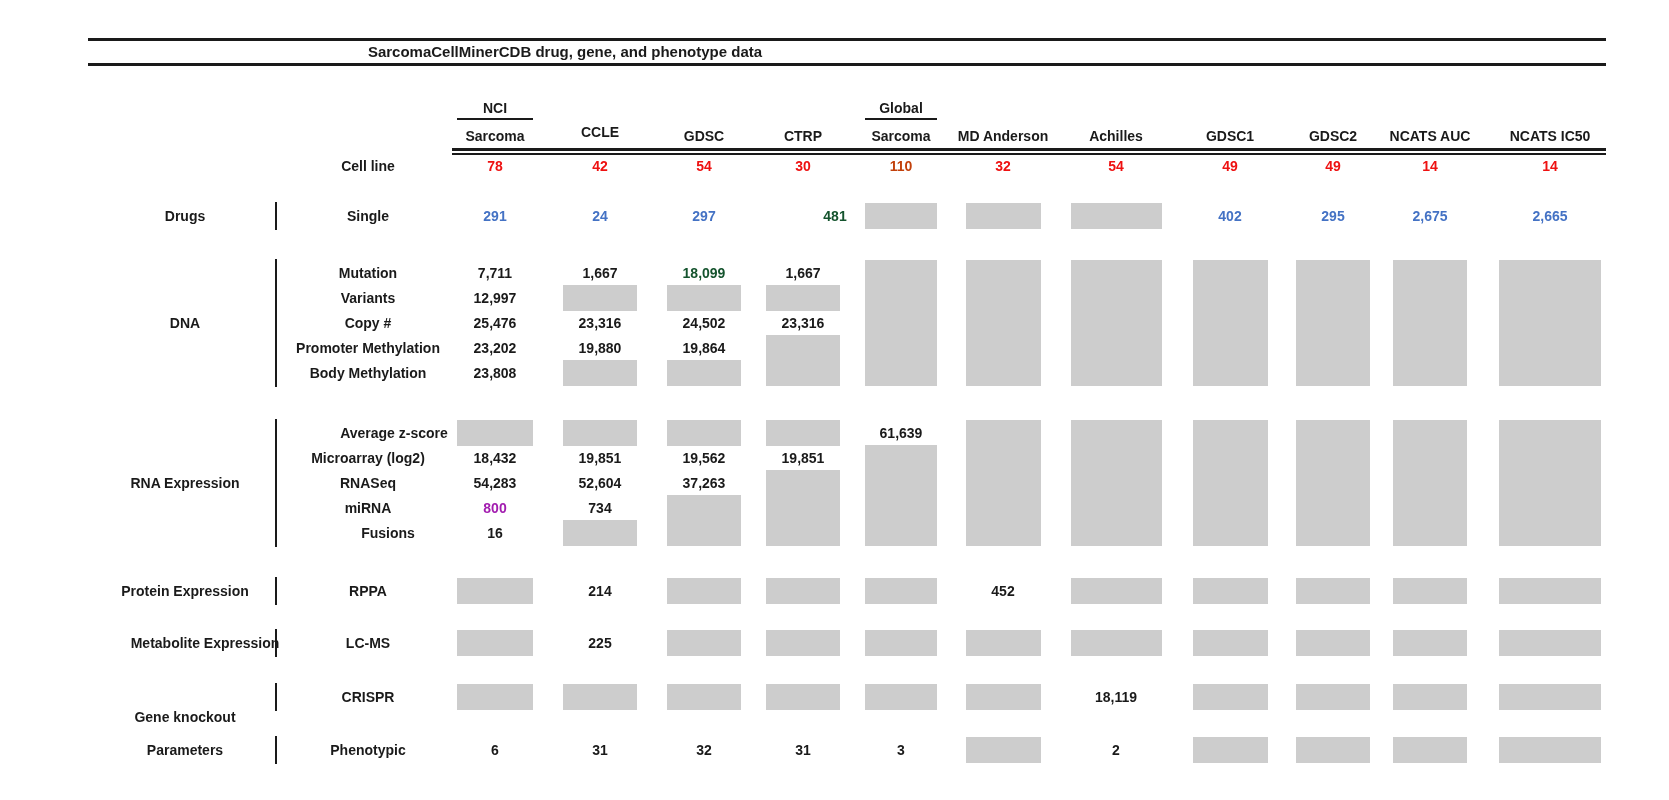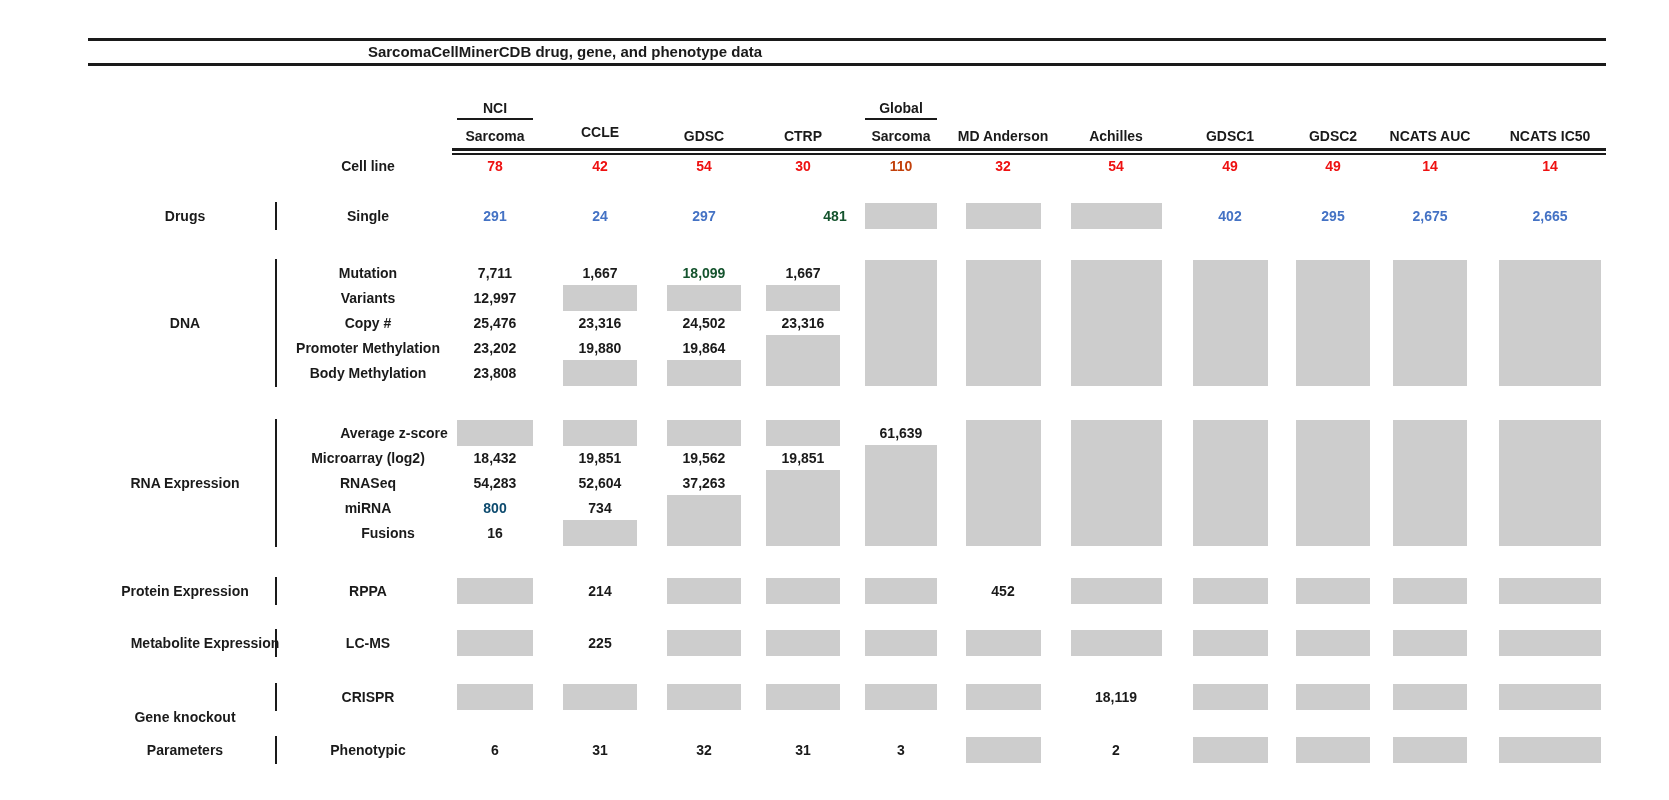--- a/index.html
+++ b/index.html
@@ -115,21 +115,21 @@
       <div class="txt" style="left: 185px; top: 483px;">RNA Expression</div>
       <div class="vbar" style="left: 275px; top: 419px; height: 128px;"></div>
       <div class="txt" style="left: 368px; top: 433px; margin-left: 26px;">Average z-score</div>
       <div class="txt" style="left: 368px; top: 458px;">Microarray (log2)</div>
       <div class="txt" style="left: 368px; top: 483px;">RNASeq</div>
       <div class="txt" style="left: 368px; top: 508px;">miRNA</div>
       <div class="txt" style="left: 368px; top: 533px; margin-left: 20px;">Fusions</div>
       <div class="box" style="left: 457px; top: 420px; width: 76px; height: 26px; background: rgb(205, 205, 205);"></div>
       <div class="txt" style="left: 495px; top: 458px; color: rgb(26, 26, 26);">18,432</div>
       <div class="txt" style="left: 495px; top: 483px; color: rgb(26, 26, 26);">54,283</div>
-      <div class="txt" style="left: 495px; top: 508px; color: #0c4a6e;">800</div>
+      <div class="txt" style="left: 495px; top: 508px; color: #a21caf;">800</div>
       <div class="txt" style="left: 495px; top: 533px; color: rgb(26, 26, 26);">16</div>
       <div class="box" style="left: 563px; top: 420px; width: 74px; height: 26px; background: rgb(205, 205, 205);"></div>
       <div class="txt" style="left: 600px; top: 458px; color: rgb(26, 26, 26);">19,851</div>
       <div class="txt" style="left: 600px; top: 483px; color: rgb(26, 26, 26);">52,604</div>
       <div class="txt" style="left: 600px; top: 508px; color: rgb(26, 26, 26);">734</div>
       <div class="box" style="left: 563px; top: 520px; width: 74px; height: 26px; background: rgb(205, 205, 205);"></div>
       <div class="box" style="left: 667px; top: 420px; width: 74px; height: 26px; background: rgb(205, 205, 205);"></div>
       <div class="txt" style="left: 704px; top: 458px; color: rgb(26, 26, 26);">19,562</div>
       <div class="txt" style="left: 704px; top: 483px; color: rgb(26, 26, 26);">37,263</div>
       <div class="box" style="left: 667px; top: 495px; width: 74px; height: 51px; background: rgb(205, 205, 205);"></div>

